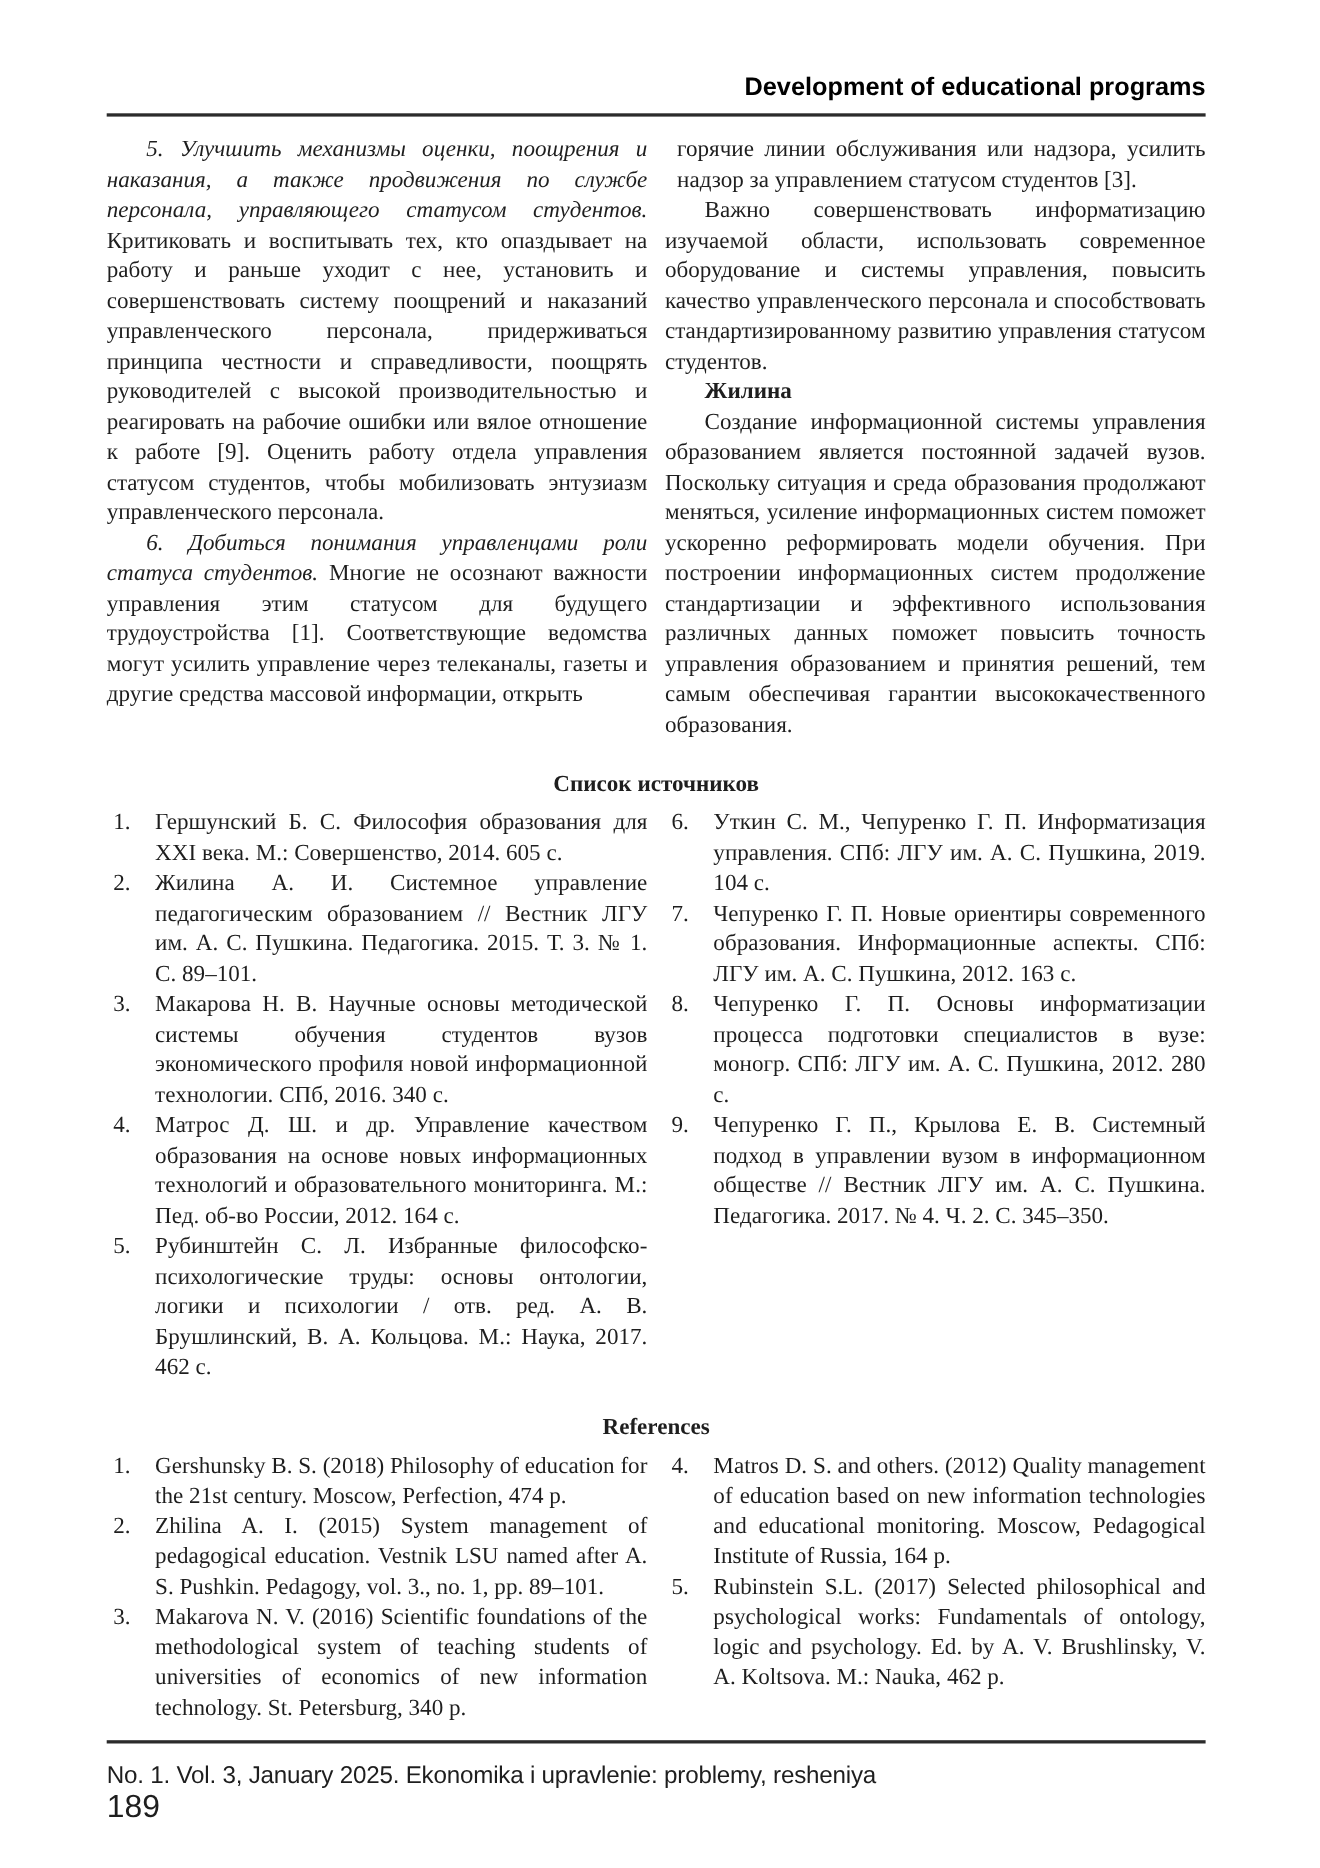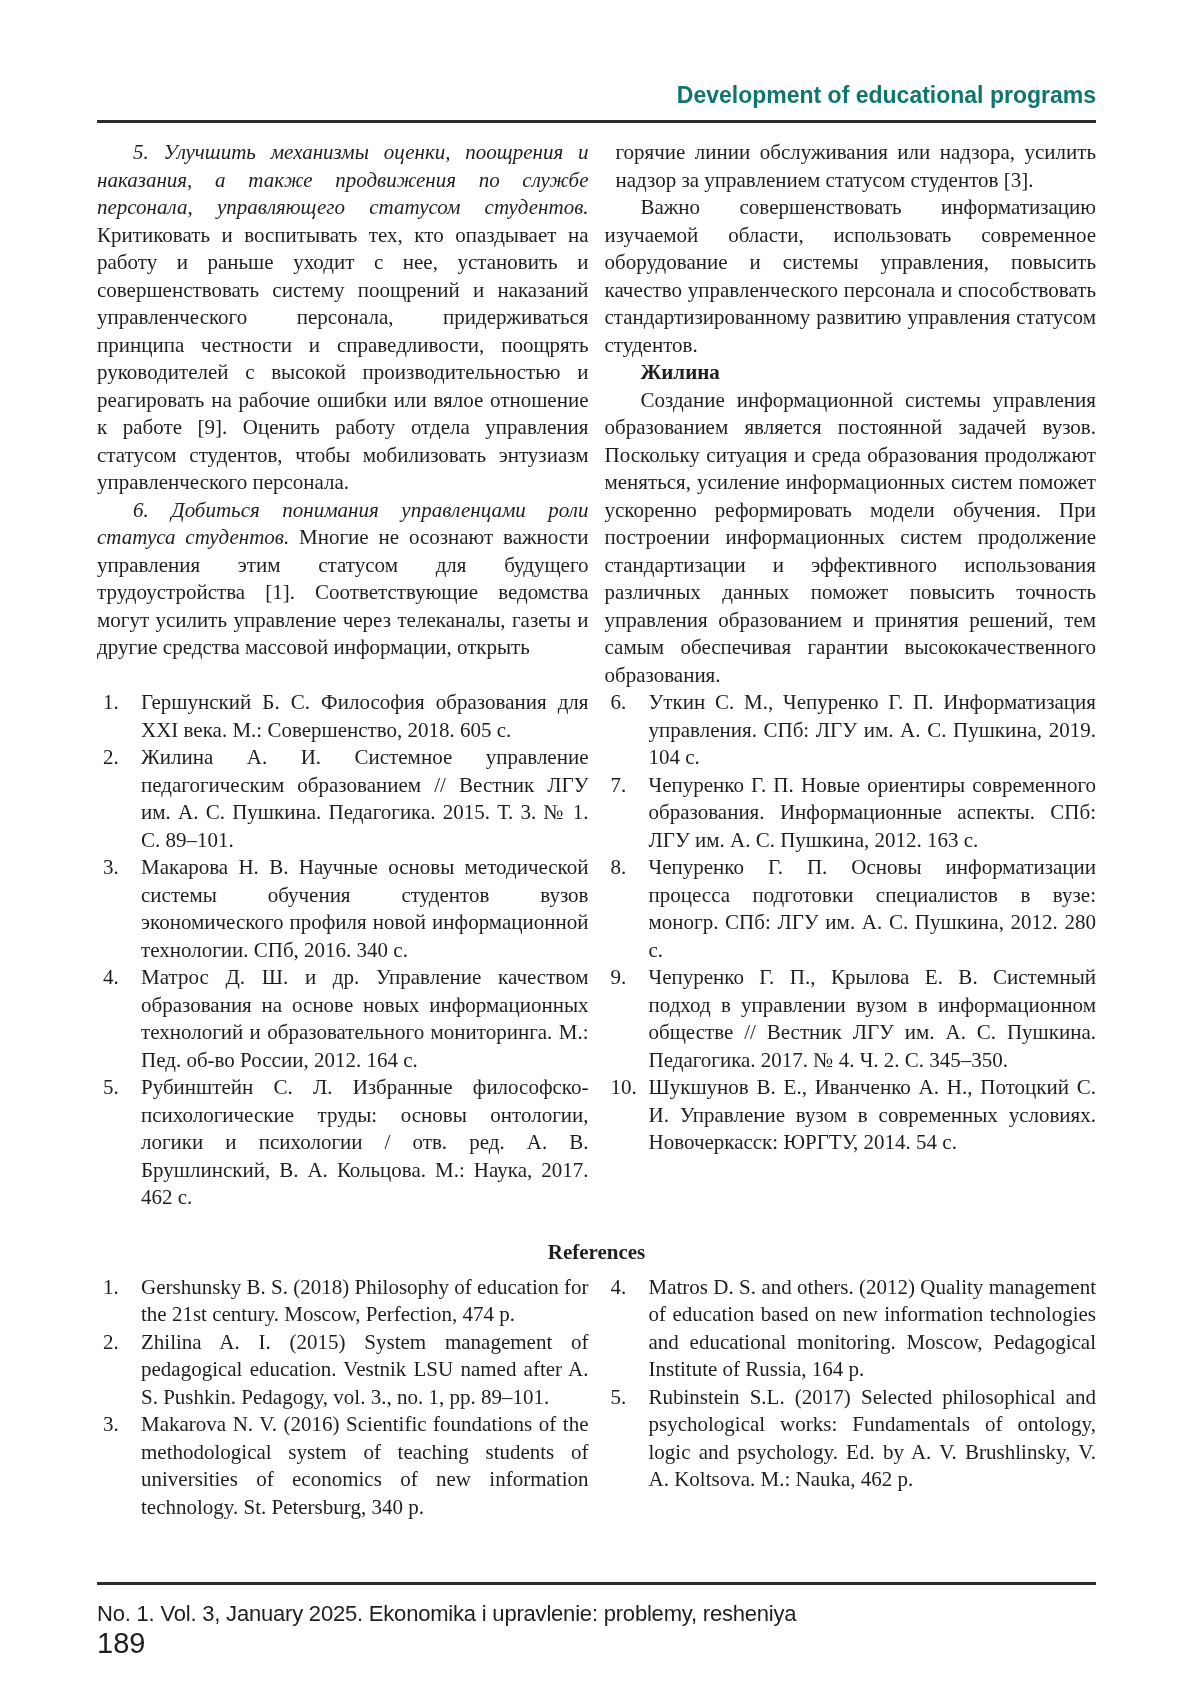--- a/index.html
+++ b/index.html
@@ -8,26 +8,26 @@
     position:relative;
     width:1200px; height:1698px;
     background:#ffffff;
     font-family:"Liberation Serif", serif;
     color:#1e1e1e;
     overflow:hidden;
   }
   .content { padding:0 104px 0 97px; }
 
   .running-head {
-    padding-top:82px;
+    padding-top:65px;
     text-align:right;
     font-family:"Liberation Sans", sans-serif;
     font-weight:bold;
     font-size:23px; line-height:26px;
-    color:#0f766e;
+    color:#000000;
   }
   .rule { margin-top:12px; height:3px; background:#2b2b2b; }
 
   .cols { display:flex; gap:16px; }
   .body-cols { margin-top:16px; }
   .col { flex:1 1 0; min-width:0; }
 
   p.body {
     font-size:21px; line-height:27.5px;
     text-align:justify;
@@ -73,25 +73,26 @@
       </div>
       <div class="col">
         <p class="body noindent">горячие линии обслуживания или надзора, усилить надзор за управлением статусом студентов [3].</p>
         <p class="body">Важно совершенствовать информатизацию изучаемой области, использовать современное оборудование и системы управления, повысить качество управленческого персонала и способствовать стандартизированному развитию управления статусом студентов.</p>
         <p class="body subhead">Жилина</p>
         <p class="body">Создание информационной системы управления образованием является постоянной задачей вузов. Поскольку ситуация и среда образования продолжают меняться, усиление информационных систем поможет ускоренно реформировать модели обучения. При построении информационных систем продолжение стандартизации и эффективного использования различных данных поможет повысить точность управления образованием и принятия решений, тем самым обеспечивая гарантии высококачественного образования.</p>
       </div>
     </div>
 
     <div>
+      <h2 class="sec">Список источников</h2>
       <div class="cols">
         <div class="col">
           <div class="ref-item">
               <span class="num">1.</span>
-              <span class="txt">Гершунский Б. С. Философия образования для XXI века. М.: Совершенство, 2018. 605 с.</span>
+              <span class="txt">Гершунский Б. С. Философия образования для XXI века. М.: Совершенство, 2014. 605 с.</span>
             </div>
           <div class="ref-item">
               <span class="num">2.</span>
               <span class="txt">Жилина А. И. Системное управление педагогическим образованием // Вестник ЛГУ им. А. С. Пушкина. Педагогика. 2015. Т. 3. № 1. С. 89–101.</span>
             </div>
           <div class="ref-item">
               <span class="num">3.</span>
               <span class="txt">Макарова Н. В. Научные основы методической системы обучения студентов вузов экономического профиля новой информационной технологии. СПб, 2016. 340 с.</span>
             </div>
           <div class="ref-item">
@@ -112,24 +113,20 @@
               <span class="num">7.</span>
               <span class="txt">Чепуренко Г. П. Новые ориентиры современного образования. Информационные аспекты. СПб: ЛГУ им. А. С. Пушкина, 2012. 163 с.</span>
             </div>
           <div class="ref-item">
               <span class="num">8.</span>
               <span class="txt">Чепуренко Г. П. Основы информатизации процесса подготовки специалистов в вузе: моногр. СПб: ЛГУ им. А. С. Пушкина, 2012. 280 с.</span>
             </div>
           <div class="ref-item">
               <span class="num">9.</span>
               <span class="txt">Чепуренко Г. П., Крылова Е. В. Системный подход в управлении вузом в информационном обществе // Вестник ЛГУ им. А. С. Пушкина. Педагогика. 2017. № 4. Ч. 2. С. 345–350.</span>
-            </div>
-          <div class="ref-item">
-              <span class="num">10.</span>
-              <span class="txt">Шукшунов В. Е., Иванченко А. Н., Потоцкий С. И. Управление вузом в современных условиях. Новочеркасск: ЮРГТУ, 2014. 54 с.</span>
             </div>
         </div>
       </div>
     </div>
 
     <div>
       <h2 class="sec">References</h2>
       <div class="cols">
         <div class="col">
           <div class="ref-item">

